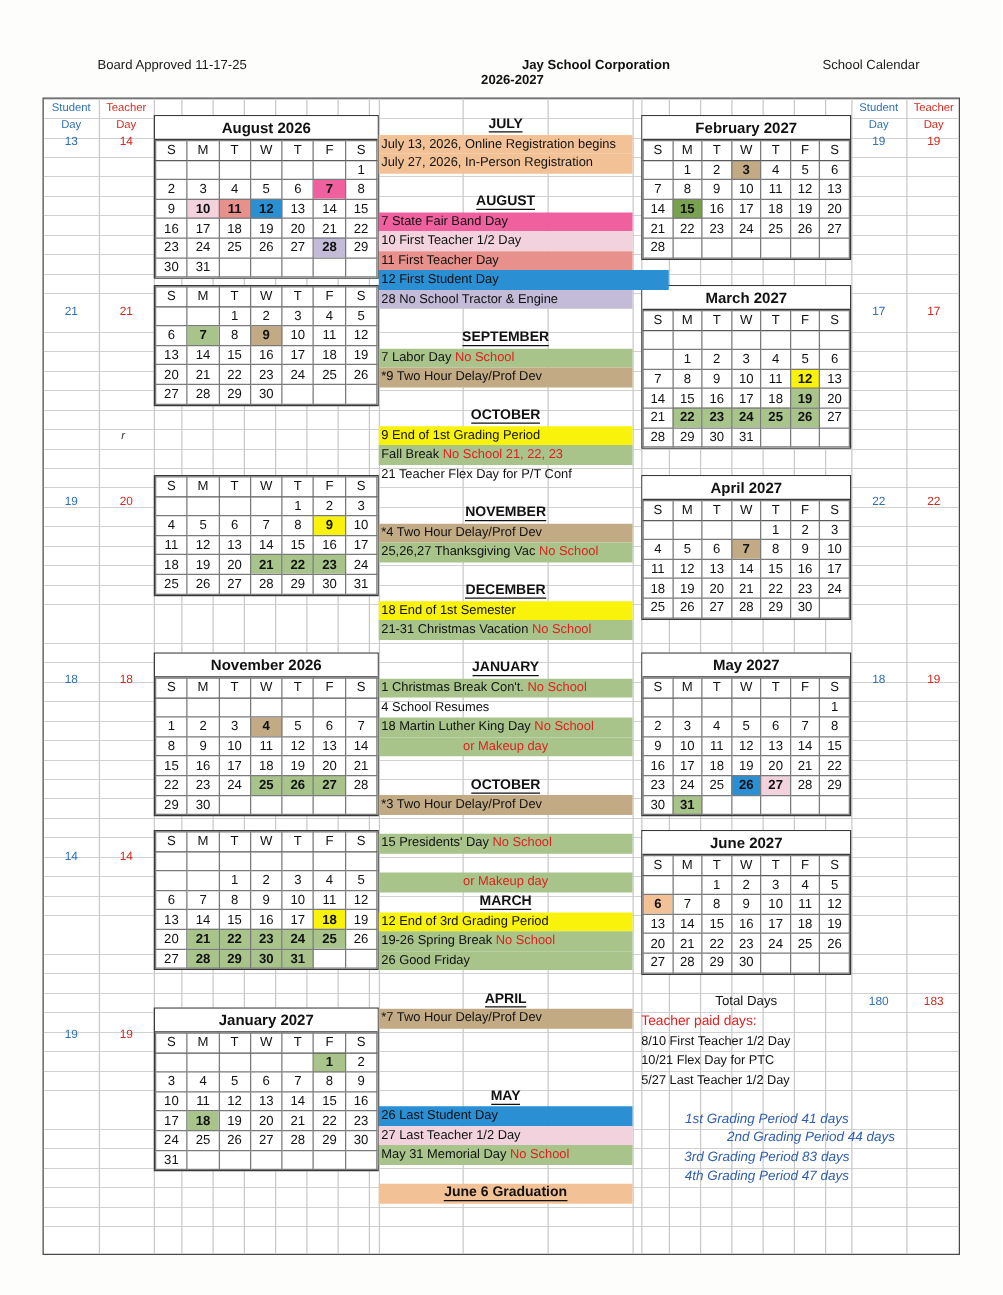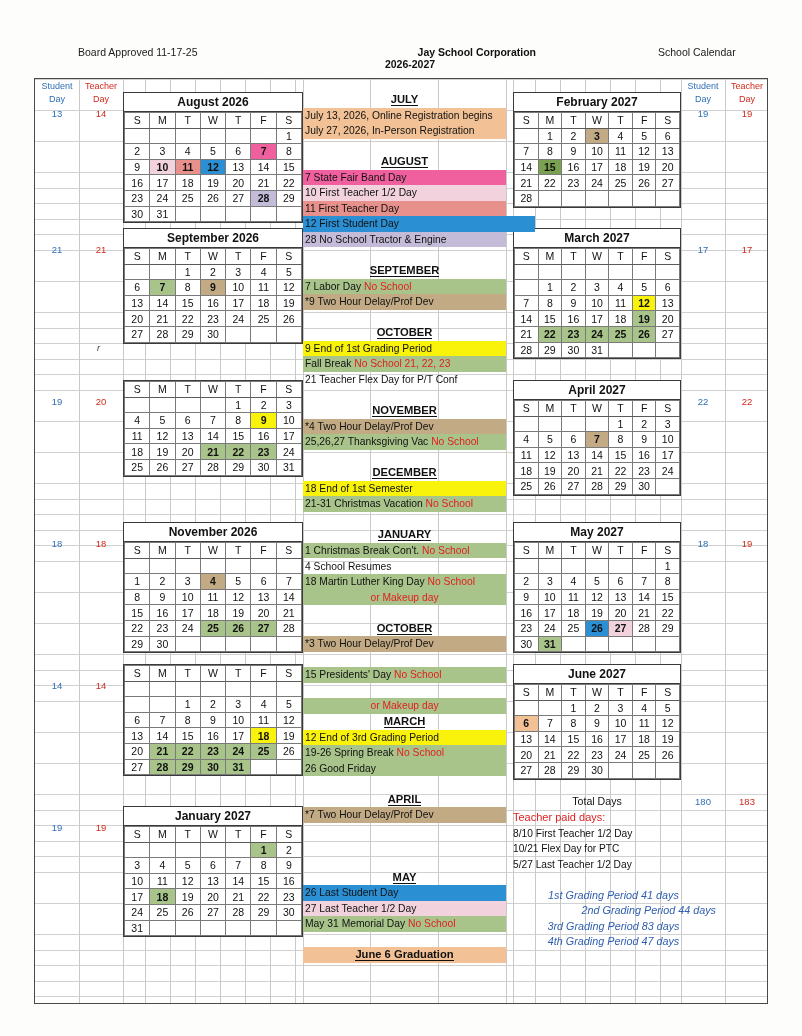--- a/index.html
+++ b/index.html
@@ -300,21 +300,20 @@
                 <td class="empty"></td>
                 <td class="empty"></td>
                 <td class="empty"></td>
                 <td class="empty"></td>
                 <td class="empty"></td>
               </tr>
             </tbody>
           </table>
         </div>
         <div class="month" style="left: 88px; top: 149px; width: 180px;">
-          <div class="month-title">September 2026</div>
           <table class="cal">
             <thead>
               <tr>
                 <th>S</th>
                 <th>M</th>
                 <th>T</th>
                 <th>W</th>
                 <th>T</th>
                 <th>F</th>
                 <th>S</th>

